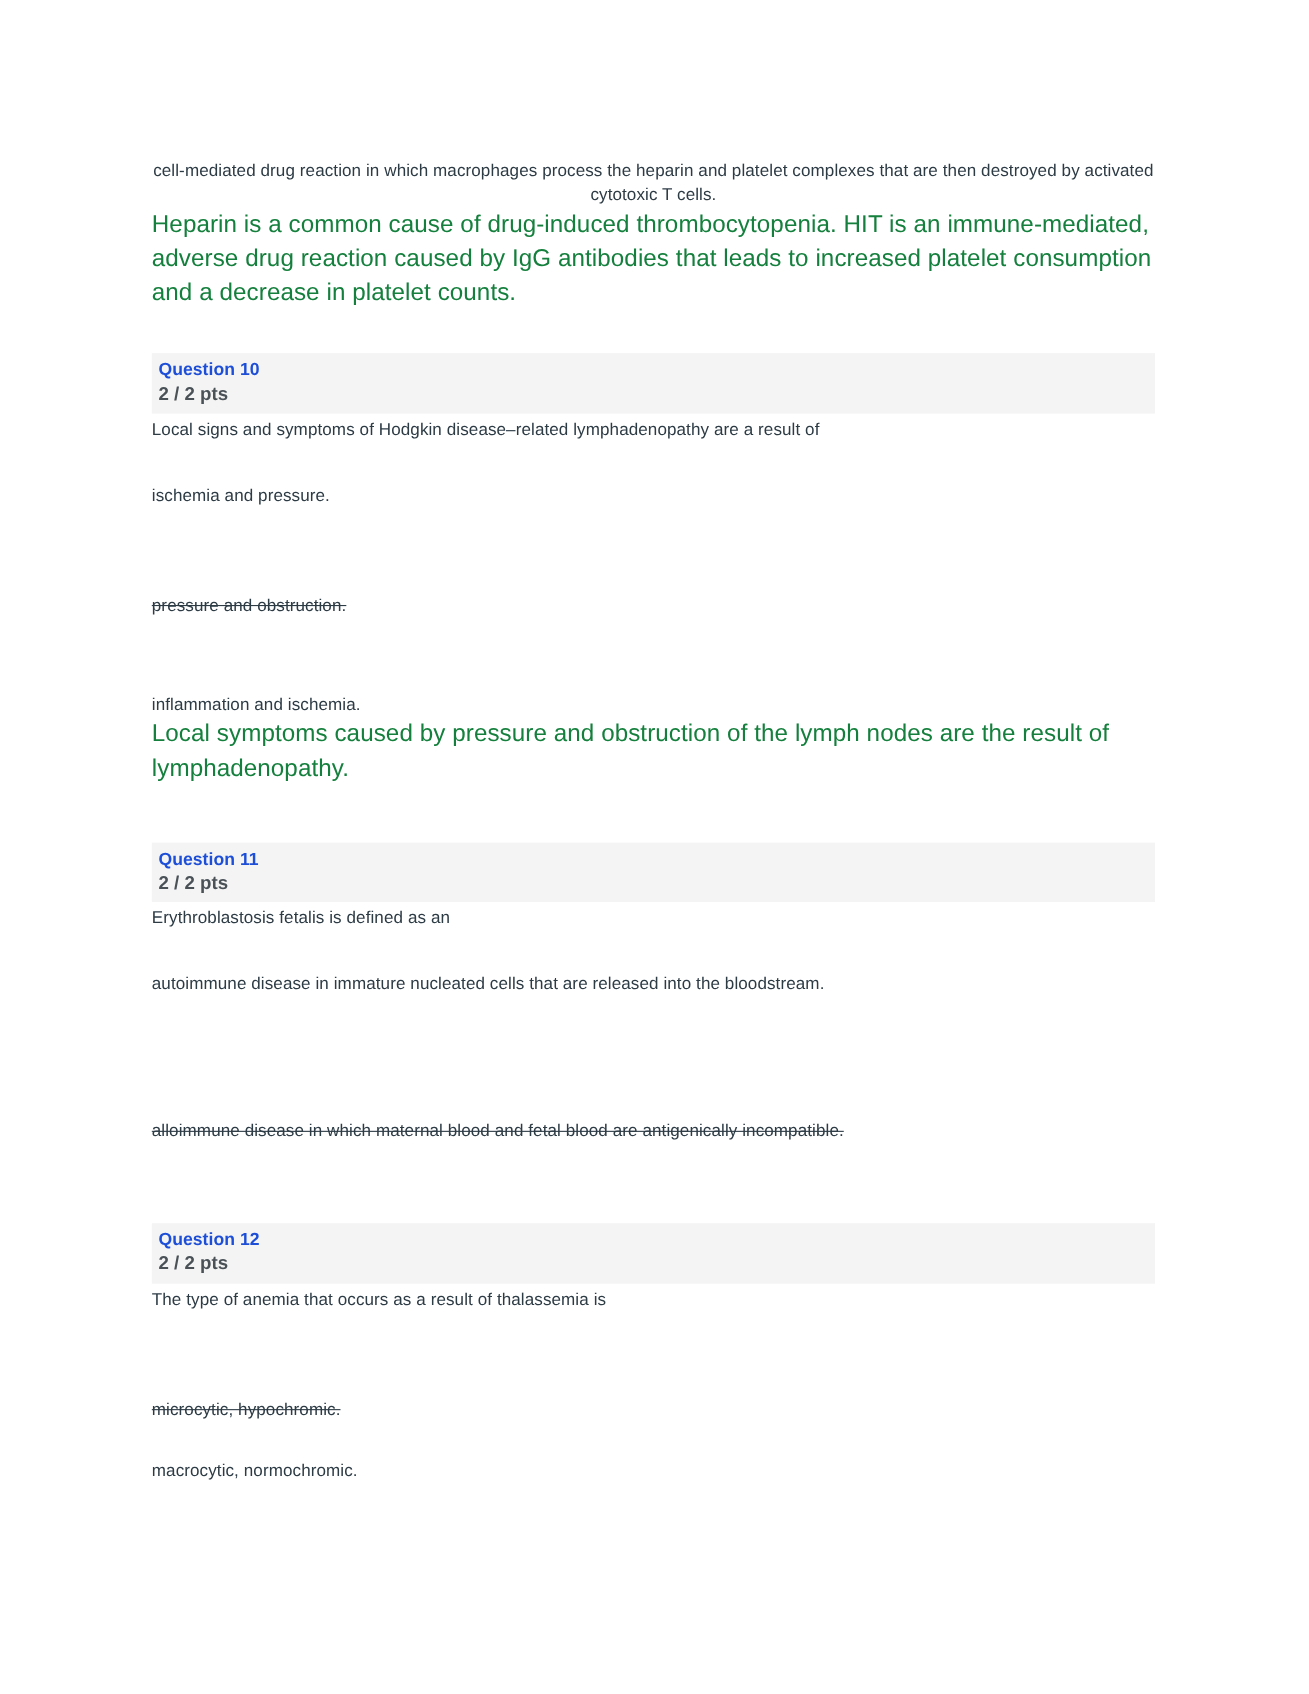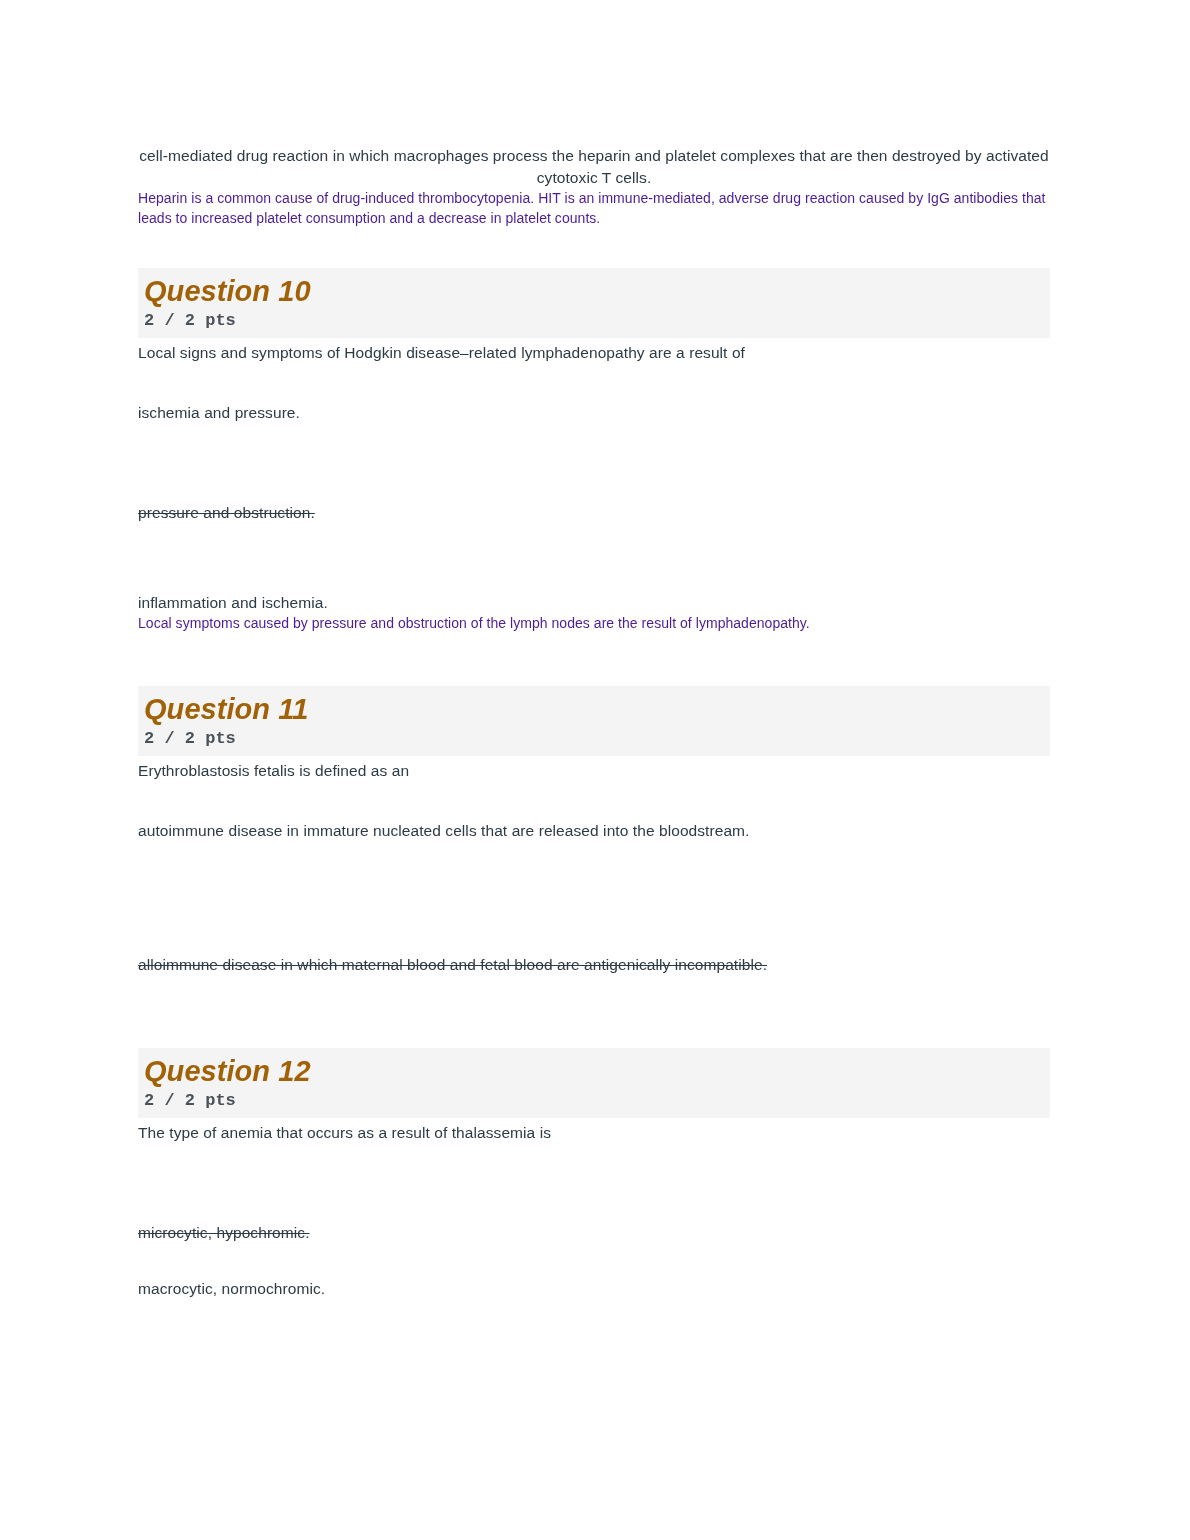--- a/index.html
+++ b/index.html
@@ -40,51 +40,49 @@
 
   
   .opt-text.struck {
     text-decoration: line-through;
     text-decoration-thickness: 1.3px;
     text-decoration-color: #2d3b45;
   }
 
   
   .explain {
-    font-size: 14px;
+    font-size: 22px;
     line-height: 1.40;
-    color: #4c1d95;
+    color: #15803d;
     margin: 0;
     letter-spacing: 0.003em;
   }
 
   
   .q-header {
     background: #f4f4f4;
     width: 912px;
     box-sizing: border-box;
     padding: 6px 0 7px 6px;
     margin: 0;
   }
   .q-title {
-    font-size: 29px;
+    font-size: 16px;
     font-weight: bold;
     line-height: 1.2;
-    color: #a16207;
+    color: #1d4ed8;
     margin: 0 0 2px 0;
     letter-spacing: 0.002em;
-    font-style: italic;
   }
   .q-pts {
     font-size: 17px;
     font-weight: bold;
     line-height: 1.2;
     color: #4a5258;
     margin: 0;
-    font-family: Liberation Mono, monospace;
   }
   .gap-md  { height: 38px; }
   .gap-lg  { height: 52px; }
   .gap-opt { height: 34px; }
   .spacer-blank { height: 78px; }
 
   .sec-gap-before-q { height: 40px; }
   .after-header-gap { height: 4px; }
 </style>
 </head>

